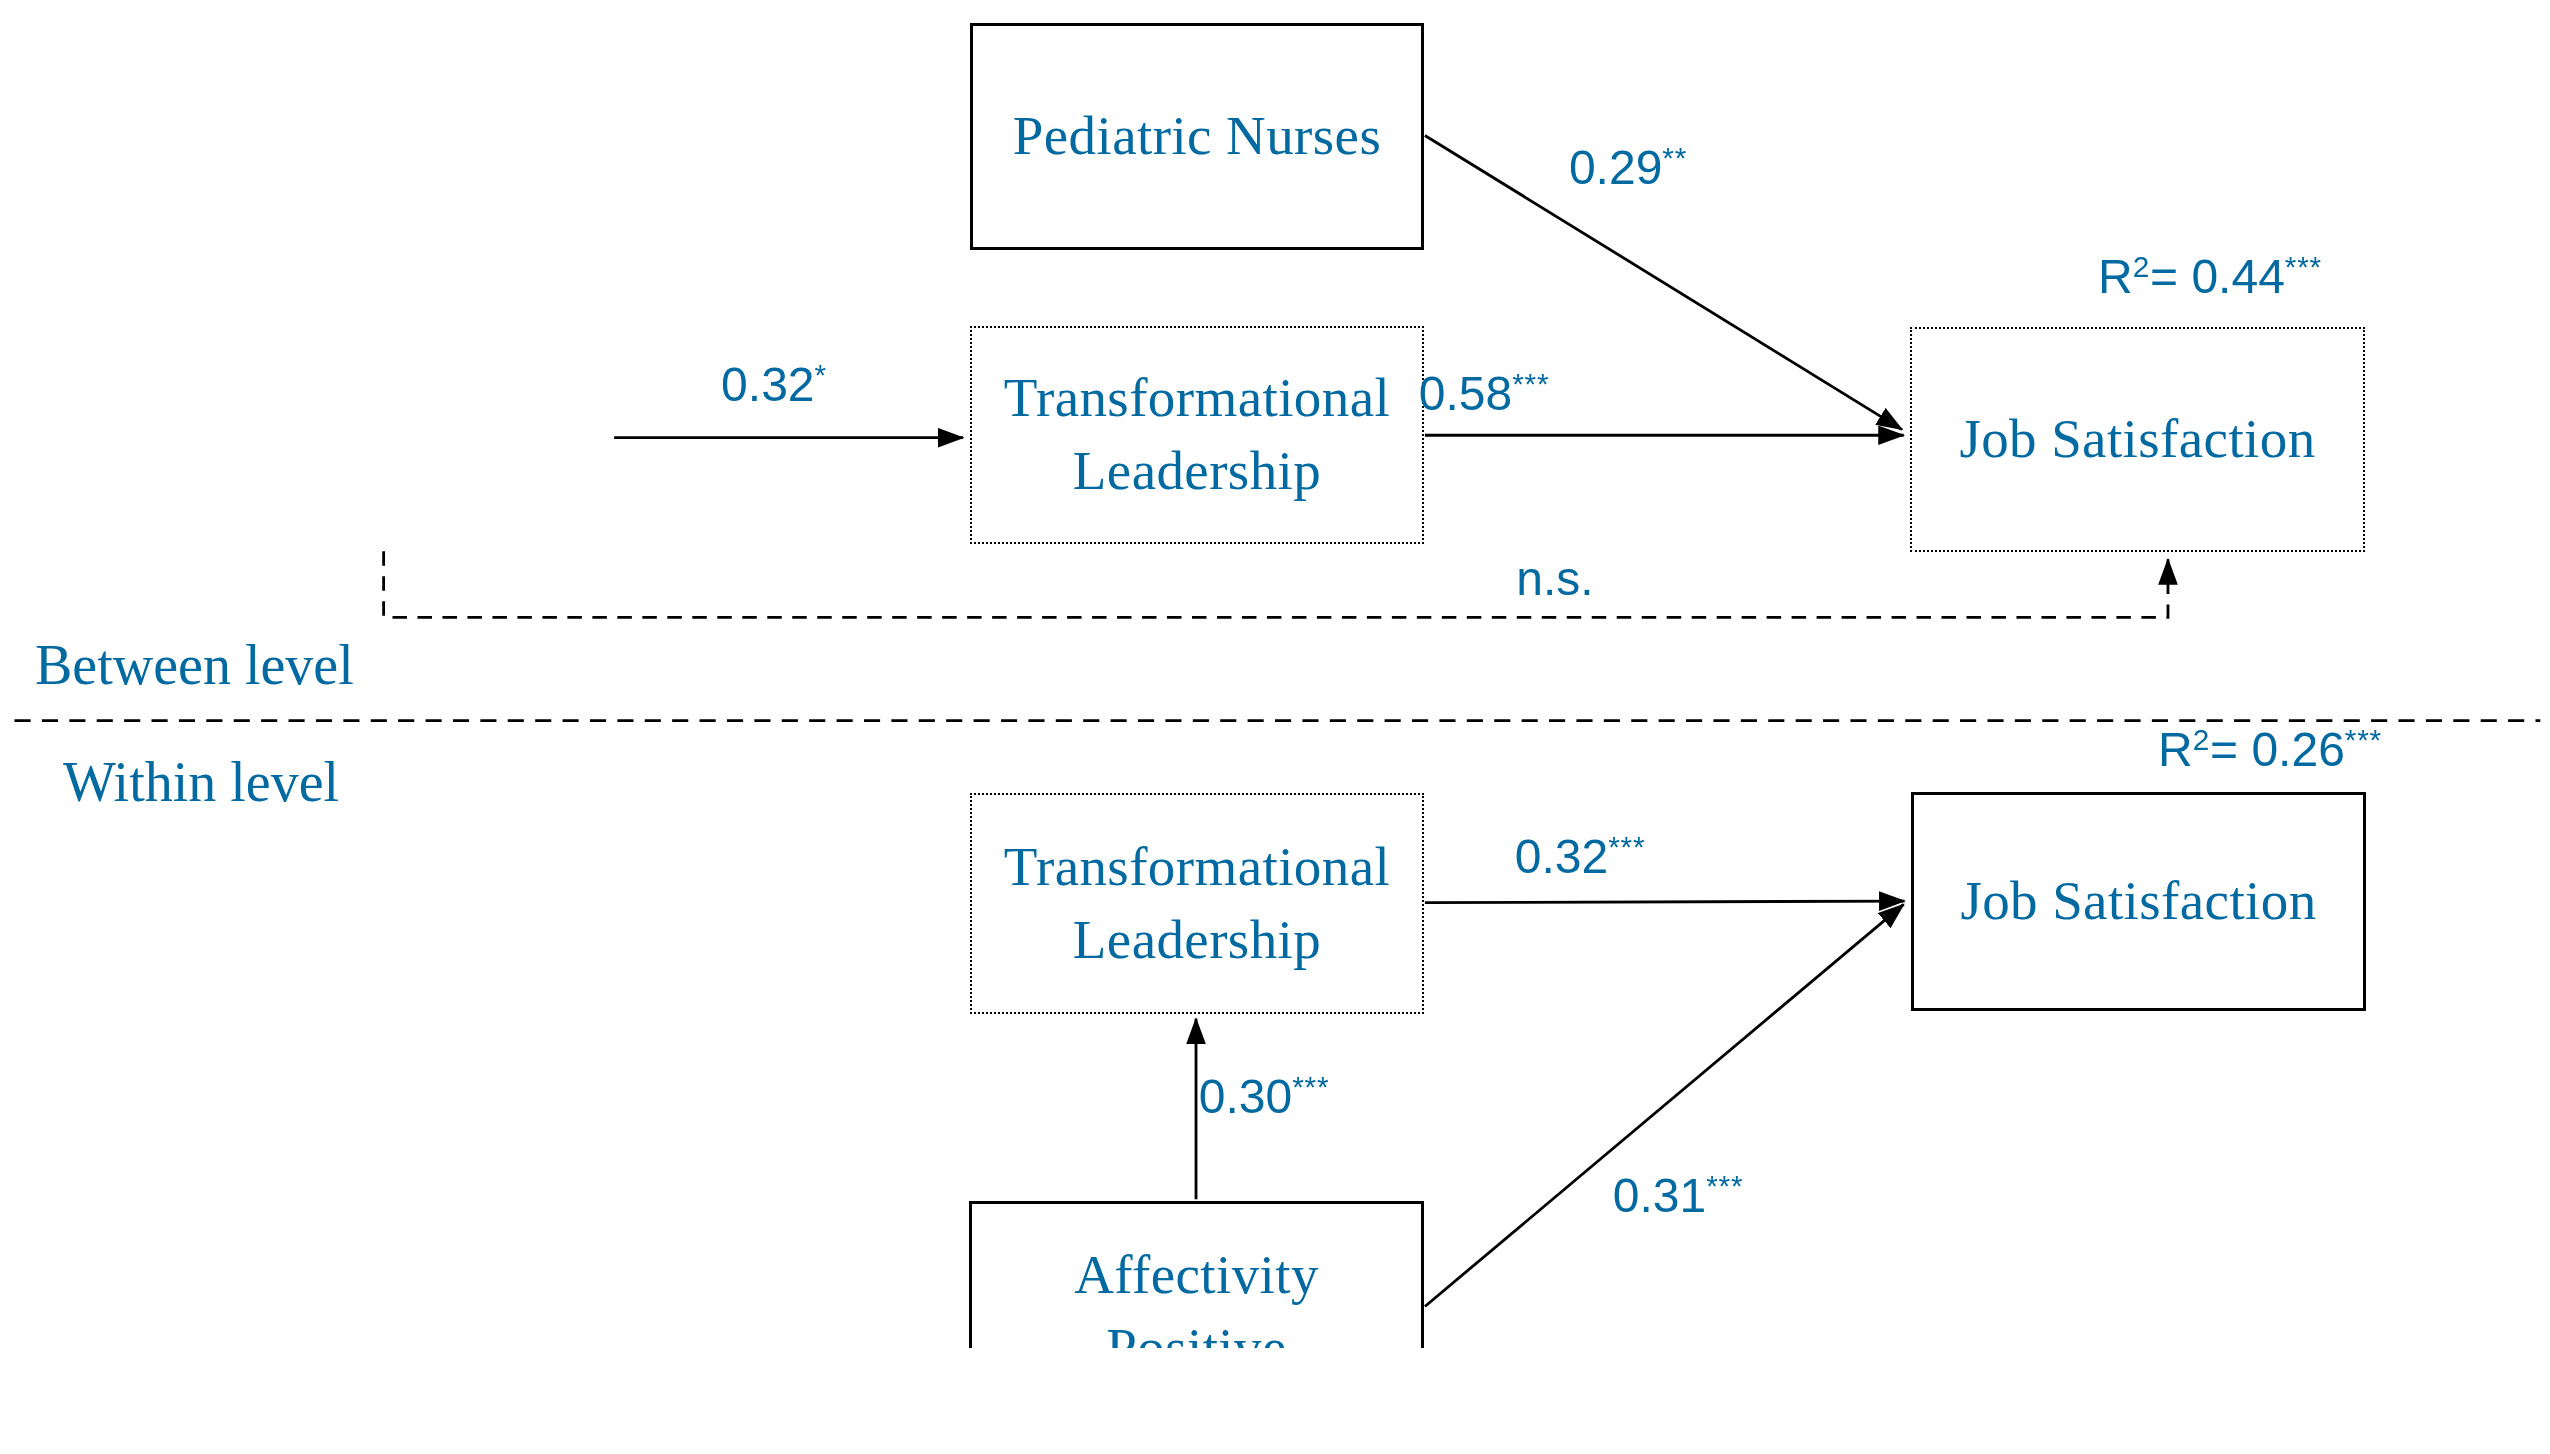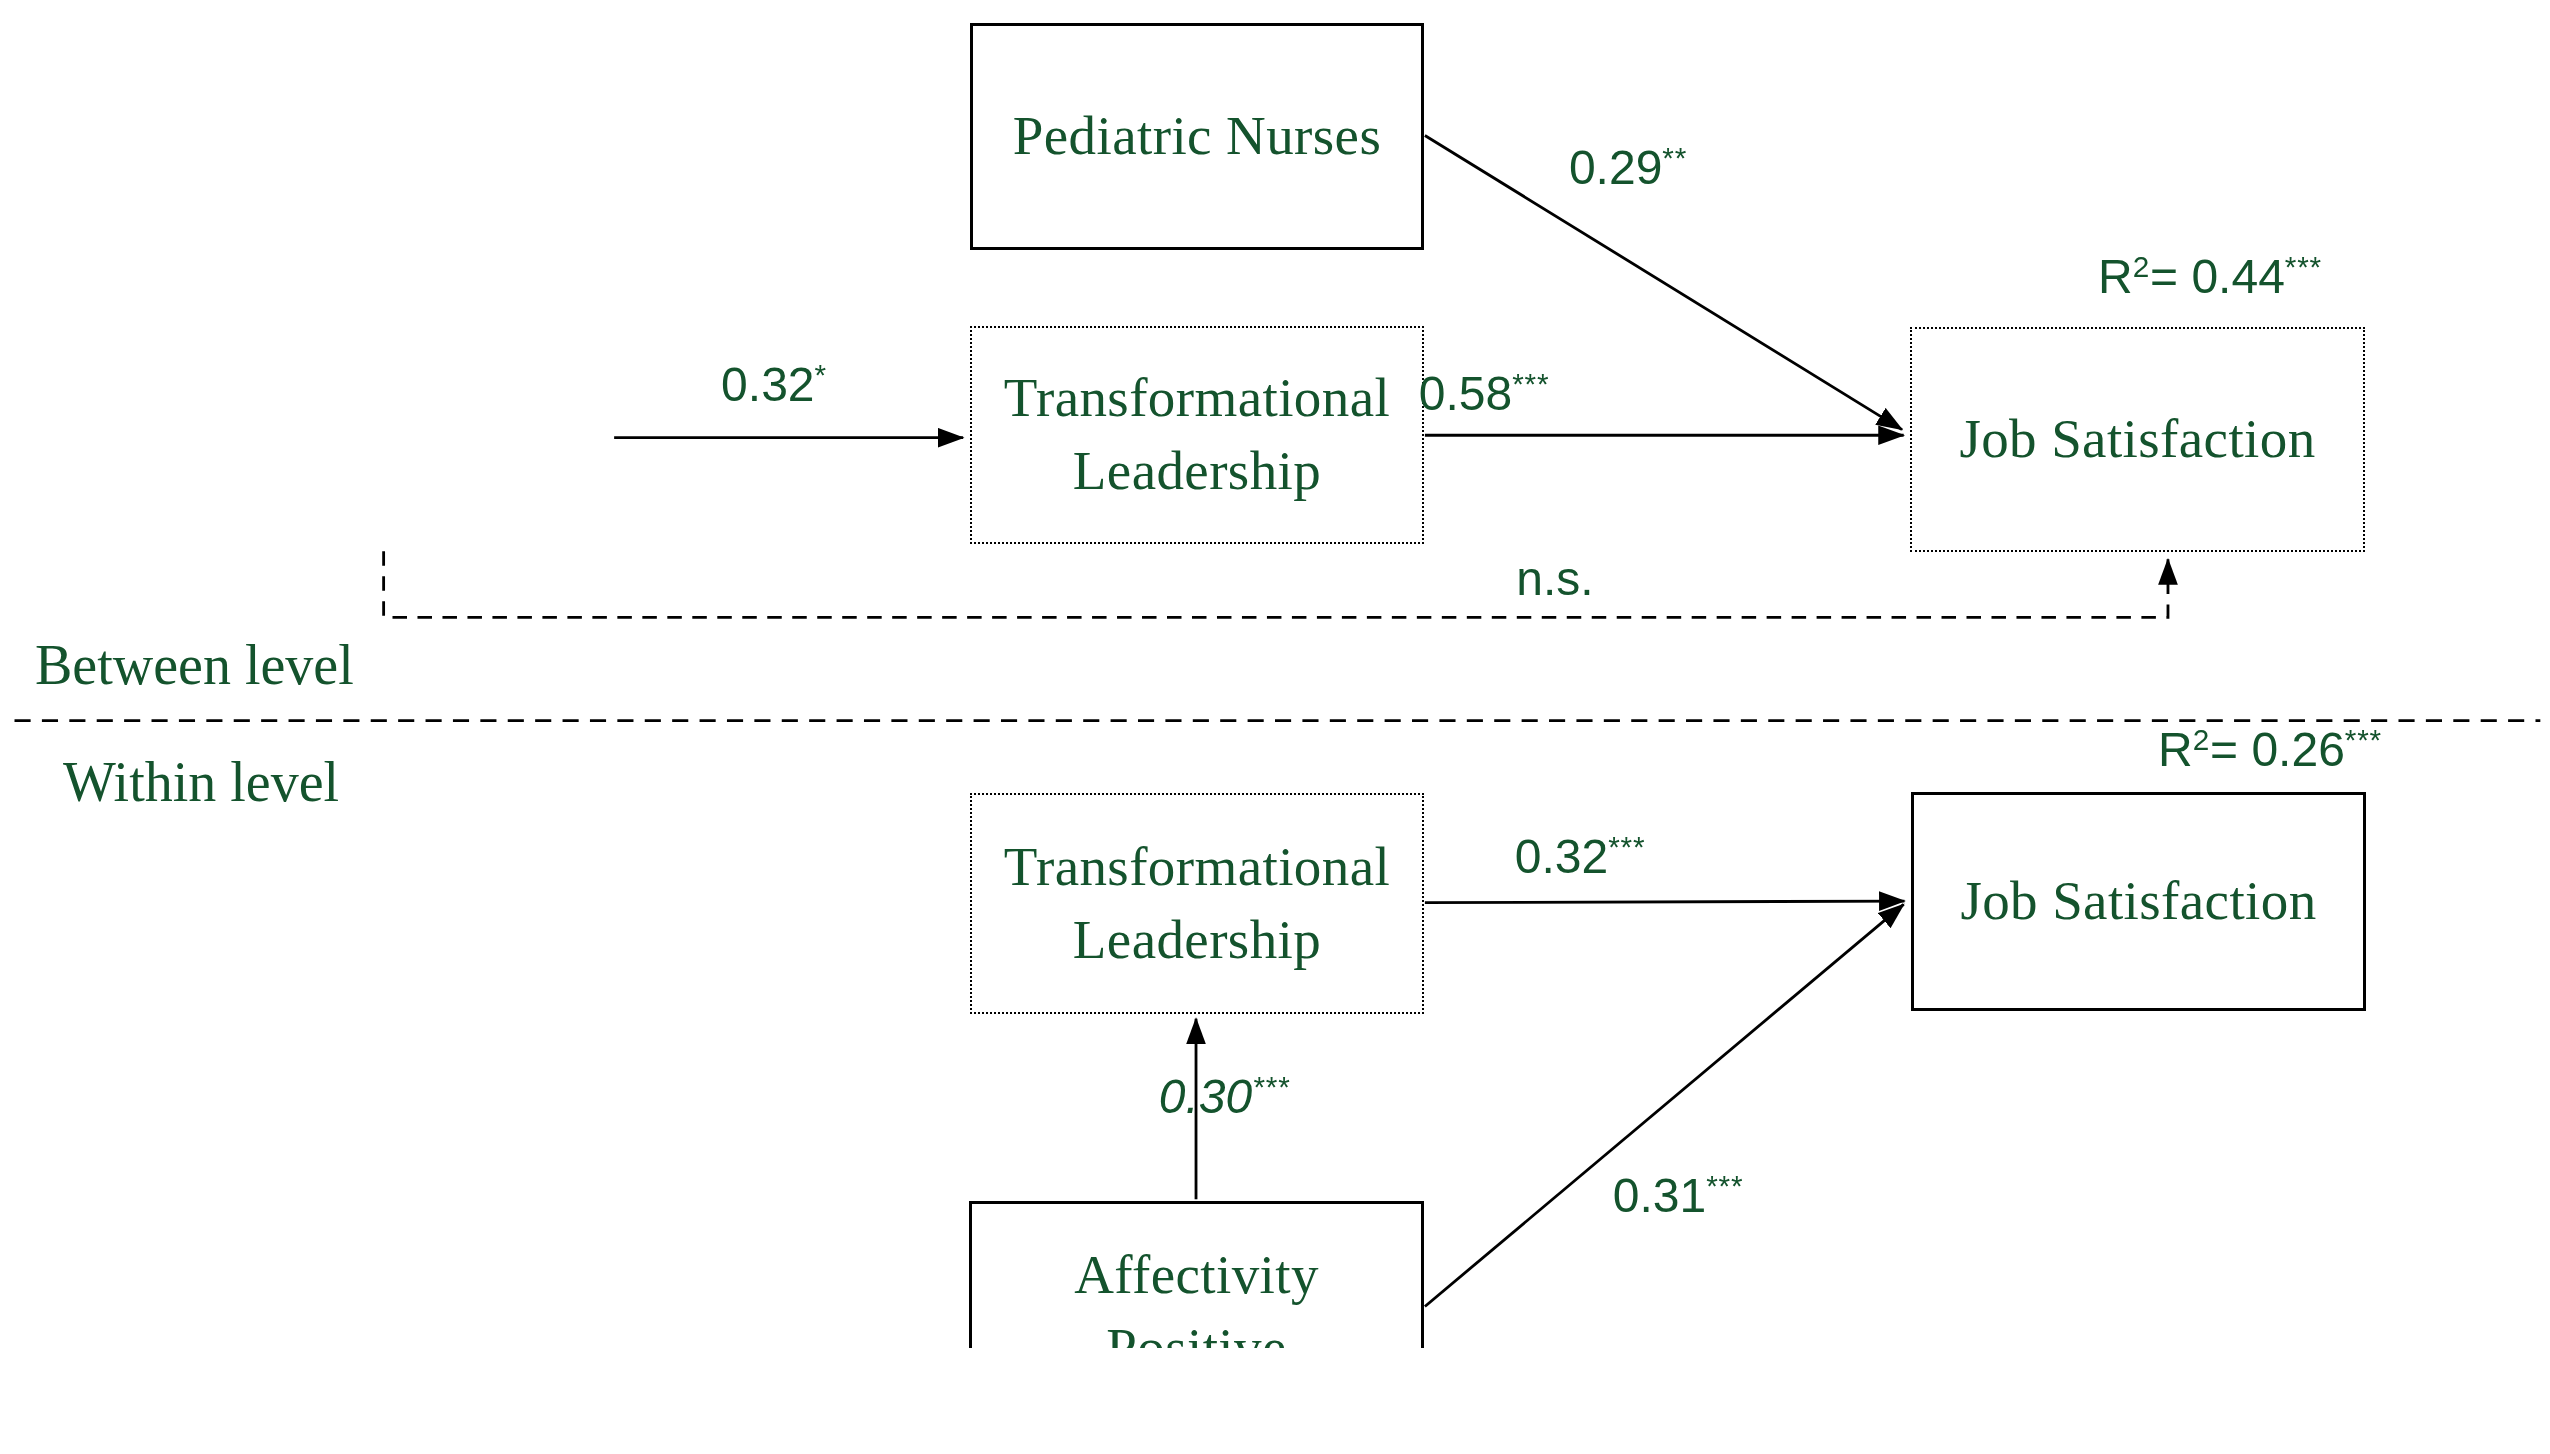--- a/index.html
+++ b/index.html
@@ -1,17 +1,17 @@
 <!DOCTYPE html>
 <html style="font-size:13px"><head>
 <meta charset="utf-8">
 <style>
   html,body{margin:0;padding:0;background:#ffffff;}
   #canvas{position:relative;width:2550px;height:1348px;background:#ffffff;overflow:hidden;
-          font-family:"Liberation Serif",serif;color:#14532d;}
+          font-family:"Liberation Serif",serif;color:#0369a1;}
   #arrows{position:absolute;left:0;top:0;width:2550px;height:1454px;}
   .box{position:absolute;box-sizing:border-box;background:#ffffff;
        display:flex;align-items:center;justify-content:center;text-align:center;}
   .box.solid{border:3.2px solid #000;}
   .box.dotted{border:2.4px dotted #000;}
   .box-label{font-size:55px;line-height:1.32;letter-spacing:0.4px;}
   .bl{display:block;}
   .center-label{position:absolute;transform:translate(-50%,-50%);white-space:nowrap;}
   .coef{font-family:"Liberation Sans",sans-serif;font-size:48px;font-weight:400;}
   .coef sup{font-size:0.62em;vertical-align:baseline;position:relative;top:-0.55em;letter-spacing:0.8px;}
@@ -99,21 +99,21 @@
   </div>
 
   <div class="center-label coef" style="left:1580px;top:856px;">
     <span>0.32</span><sup>***</sup>
   </div>
 
   <div class="center-label coef" style="left:2270px;top:749px;">
     <span>R</span><sup>2</sup><span>= 0.26</span><sup>***</sup>
   </div>
 
-  <div class="center-label coef" style="left:1224px;top:1096px;font-style:italic;">
+  <div class="center-label coef" style="left:1264px;top:1096px;">
     <span>0.30</span><sup>***</sup>
   </div>
 
   <div class="center-label coef" style="left:1678px;top:1195px;">
     <span>0.31</span><sup>***</sup>
   </div>
 
   <div class="level-label" style="left:35px;top:635px;">Between level</div>
   <div class="level-label" style="left:37px;top:752px;margin-left:26px;">Within level</div>
 

